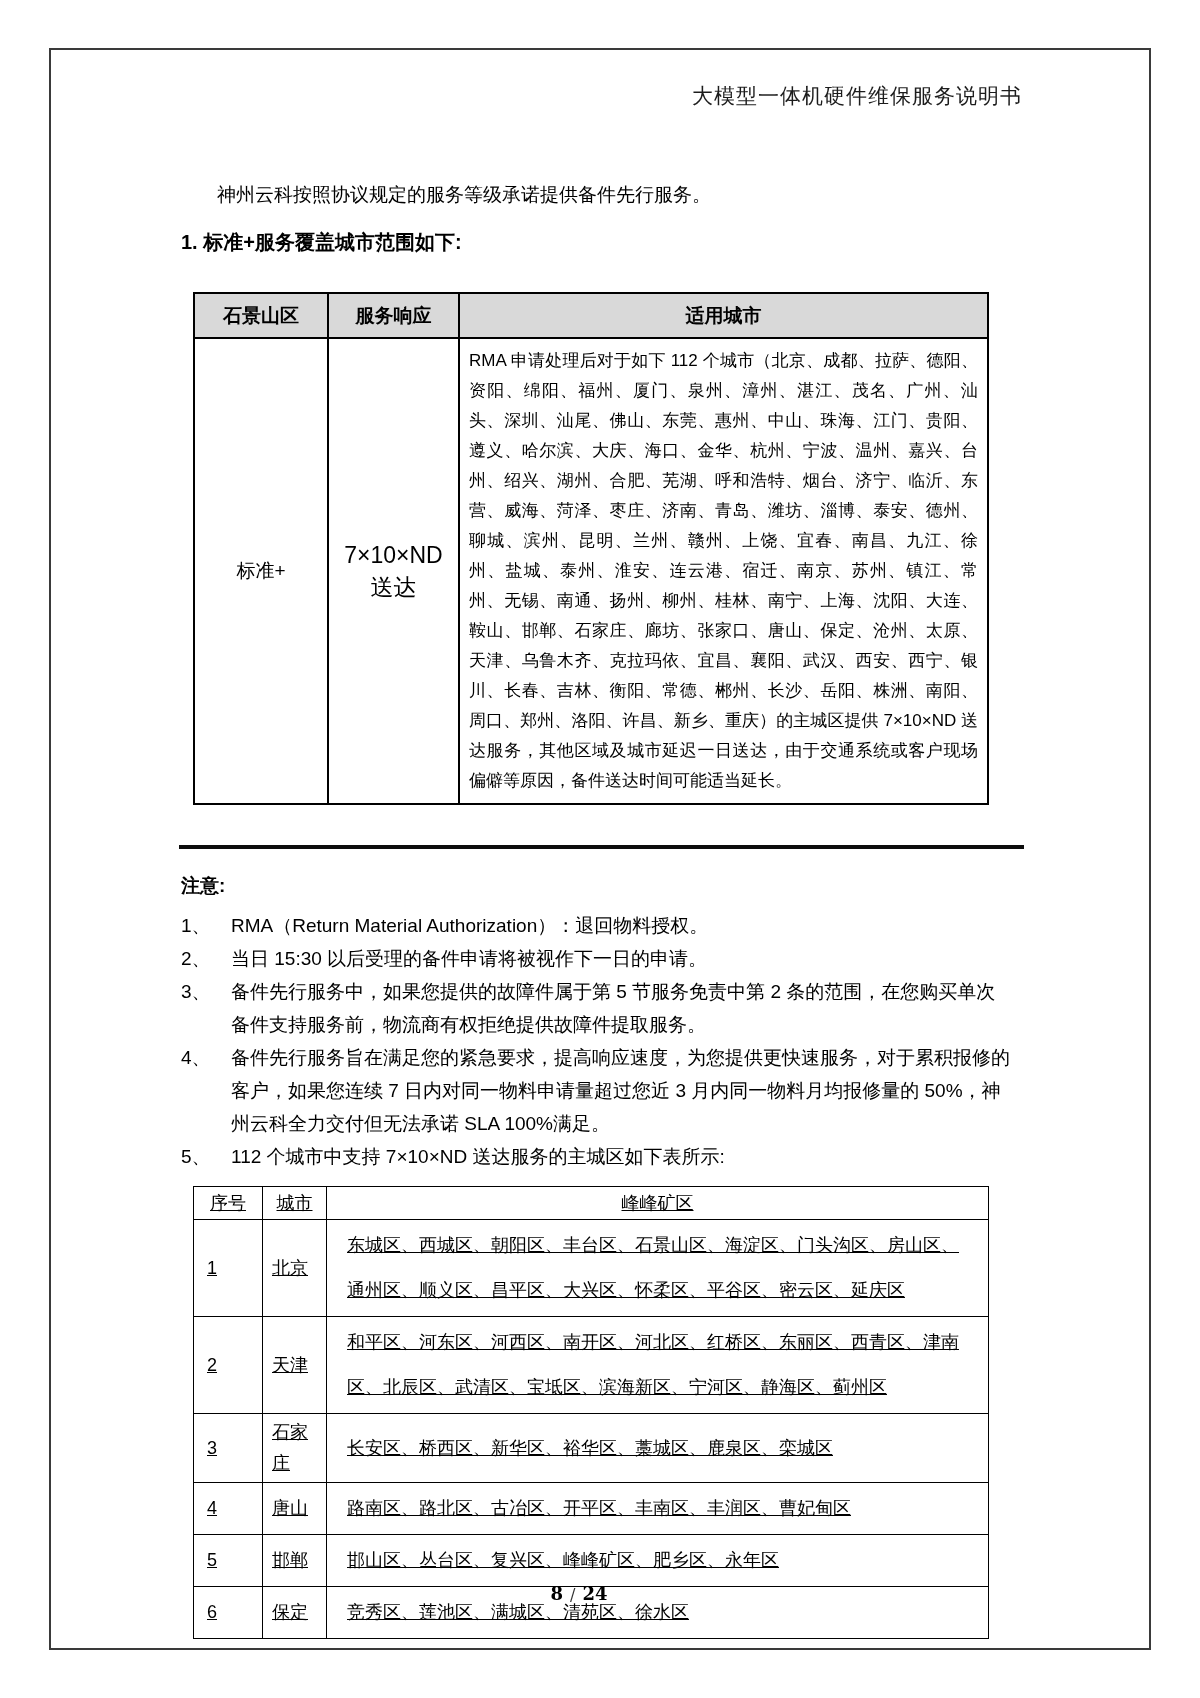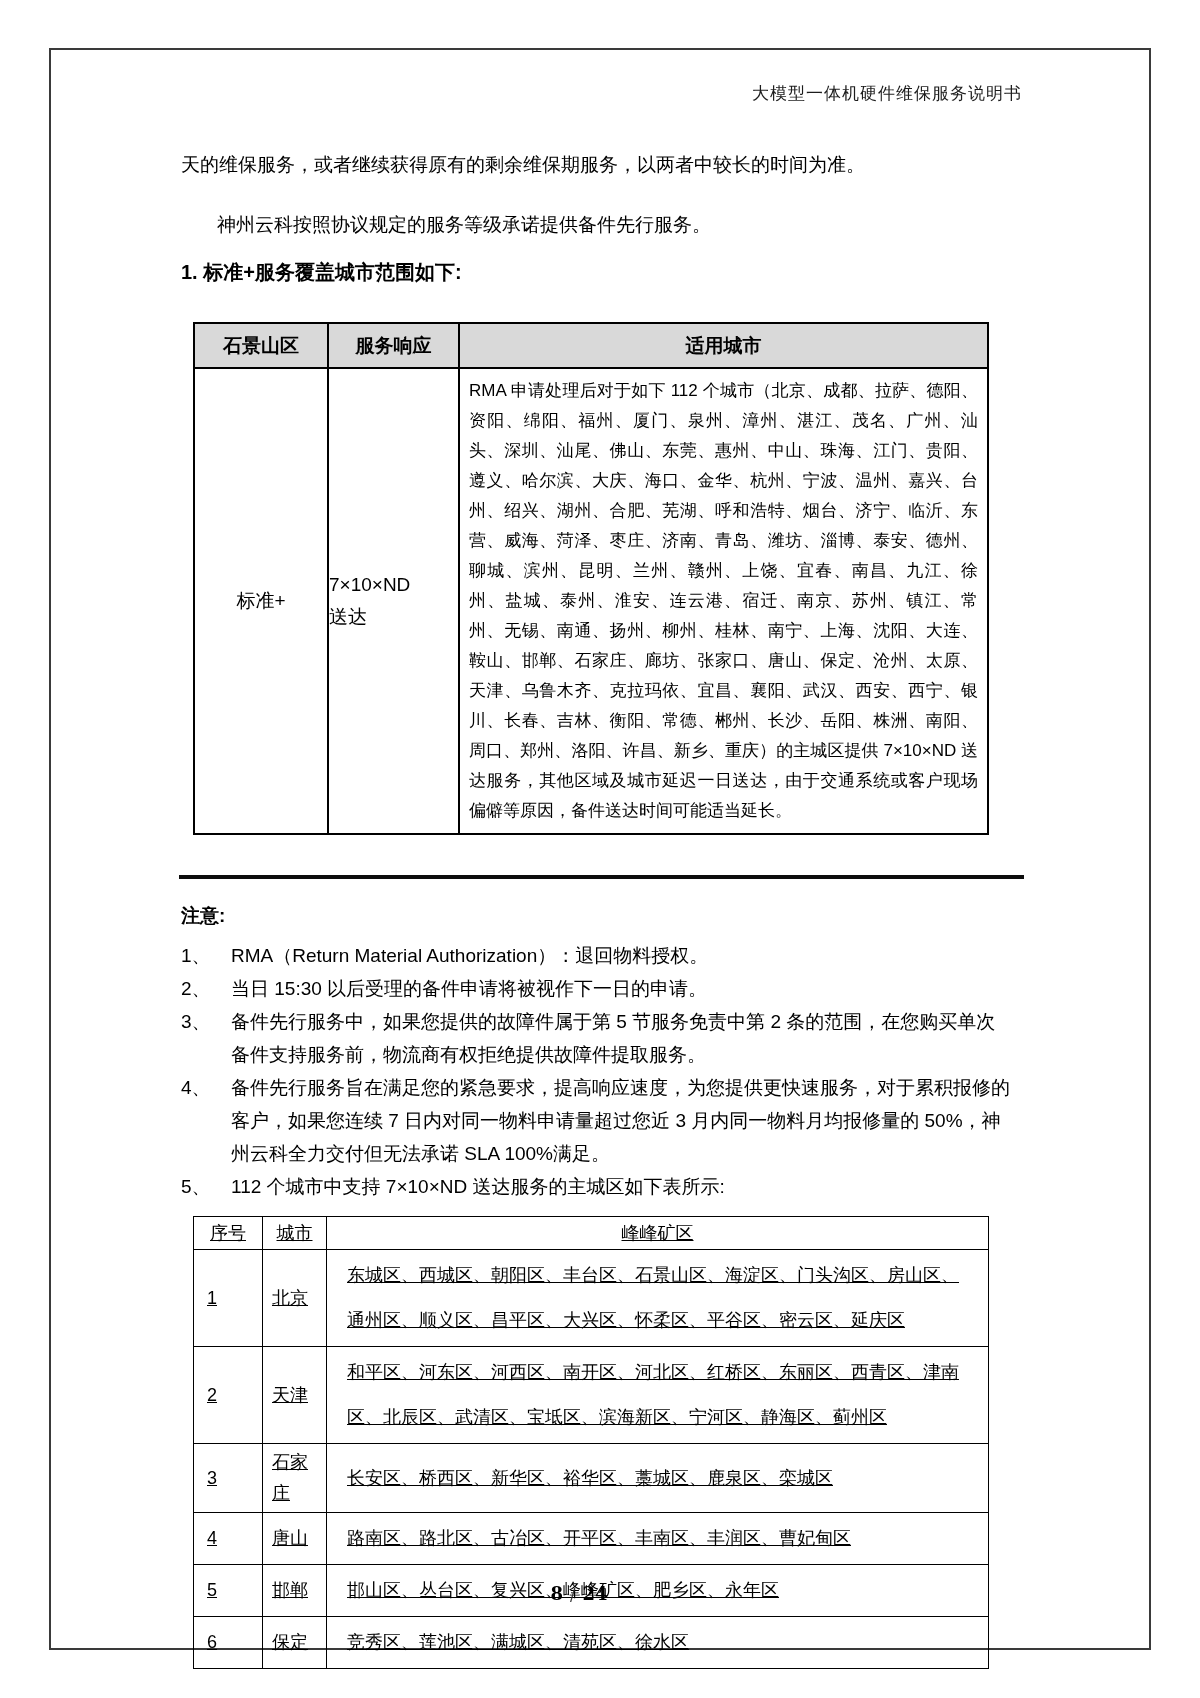--- a/index.html
+++ b/index.html
@@ -24,21 +24,21 @@
     border: 2px solid #3a3a3a;
   }
 
   .running-header {
     position: absolute;
     top: 82px;
     left: 0;
     width: 1022px;
     text-align: right;
     font-family: "DejaVu Serif", serif;
-    font-size: 17px;
+    font-size: 21px;
     letter-spacing: 1px;
     color: #1c1c1c;
   }
 
   .content {
     position: absolute;
     left: 181px;
     top: 148px;
     width: 830px;
     font-size: 19px;
@@ -69,21 +69,21 @@
     font-size: 19px;
     font-weight: bold;
     height: 45px;
     text-align: center;
     vertical-align: middle;
   }
   .col-level { width: 134px; }
   .col-response { width: 131px; }
   .service-table td { vertical-align: middle; }
   .cell-level { text-align: center; font-size: 19px; margin-left: 48px; }
-  .cell-response { text-align: left; font-size: 19px; line-height: 32px; }
+  .cell-response { text-align: center; font-size: 23px; line-height: 32px; }
   .cell-cities {
     font-size: 17px;
     line-height: 30px;
     padding: 7px 9px;
     text-align: justify;
     vertical-align: top;
   }
 
   .thick-rule {
     margin-top: 40px;
@@ -145,21 +145,20 @@
 </head>
 <body>
 
 <div class="page">
   <div class="frame"></div>
 
   <div class="running-header">大模型一体机硬件维保服务说明书</div>
 
   <div class="content">
 
-    <p class="para-1">天的维保服务，或者继续获得原有的剩余维保期服务，以两者中较长的时间为准。</p>
     <p class="para-2">神州云科按照协议规定的服务等级承诺提供备件先行服务。</p>
 
     <h2 class="section-heading">1. 标准+服务覆盖城市范围如下:</h2>
 
     <table class="service-table">
       <colgroup>
         <col class="col-level">
         <col class="col-response">
         <col>
       </colgroup>

